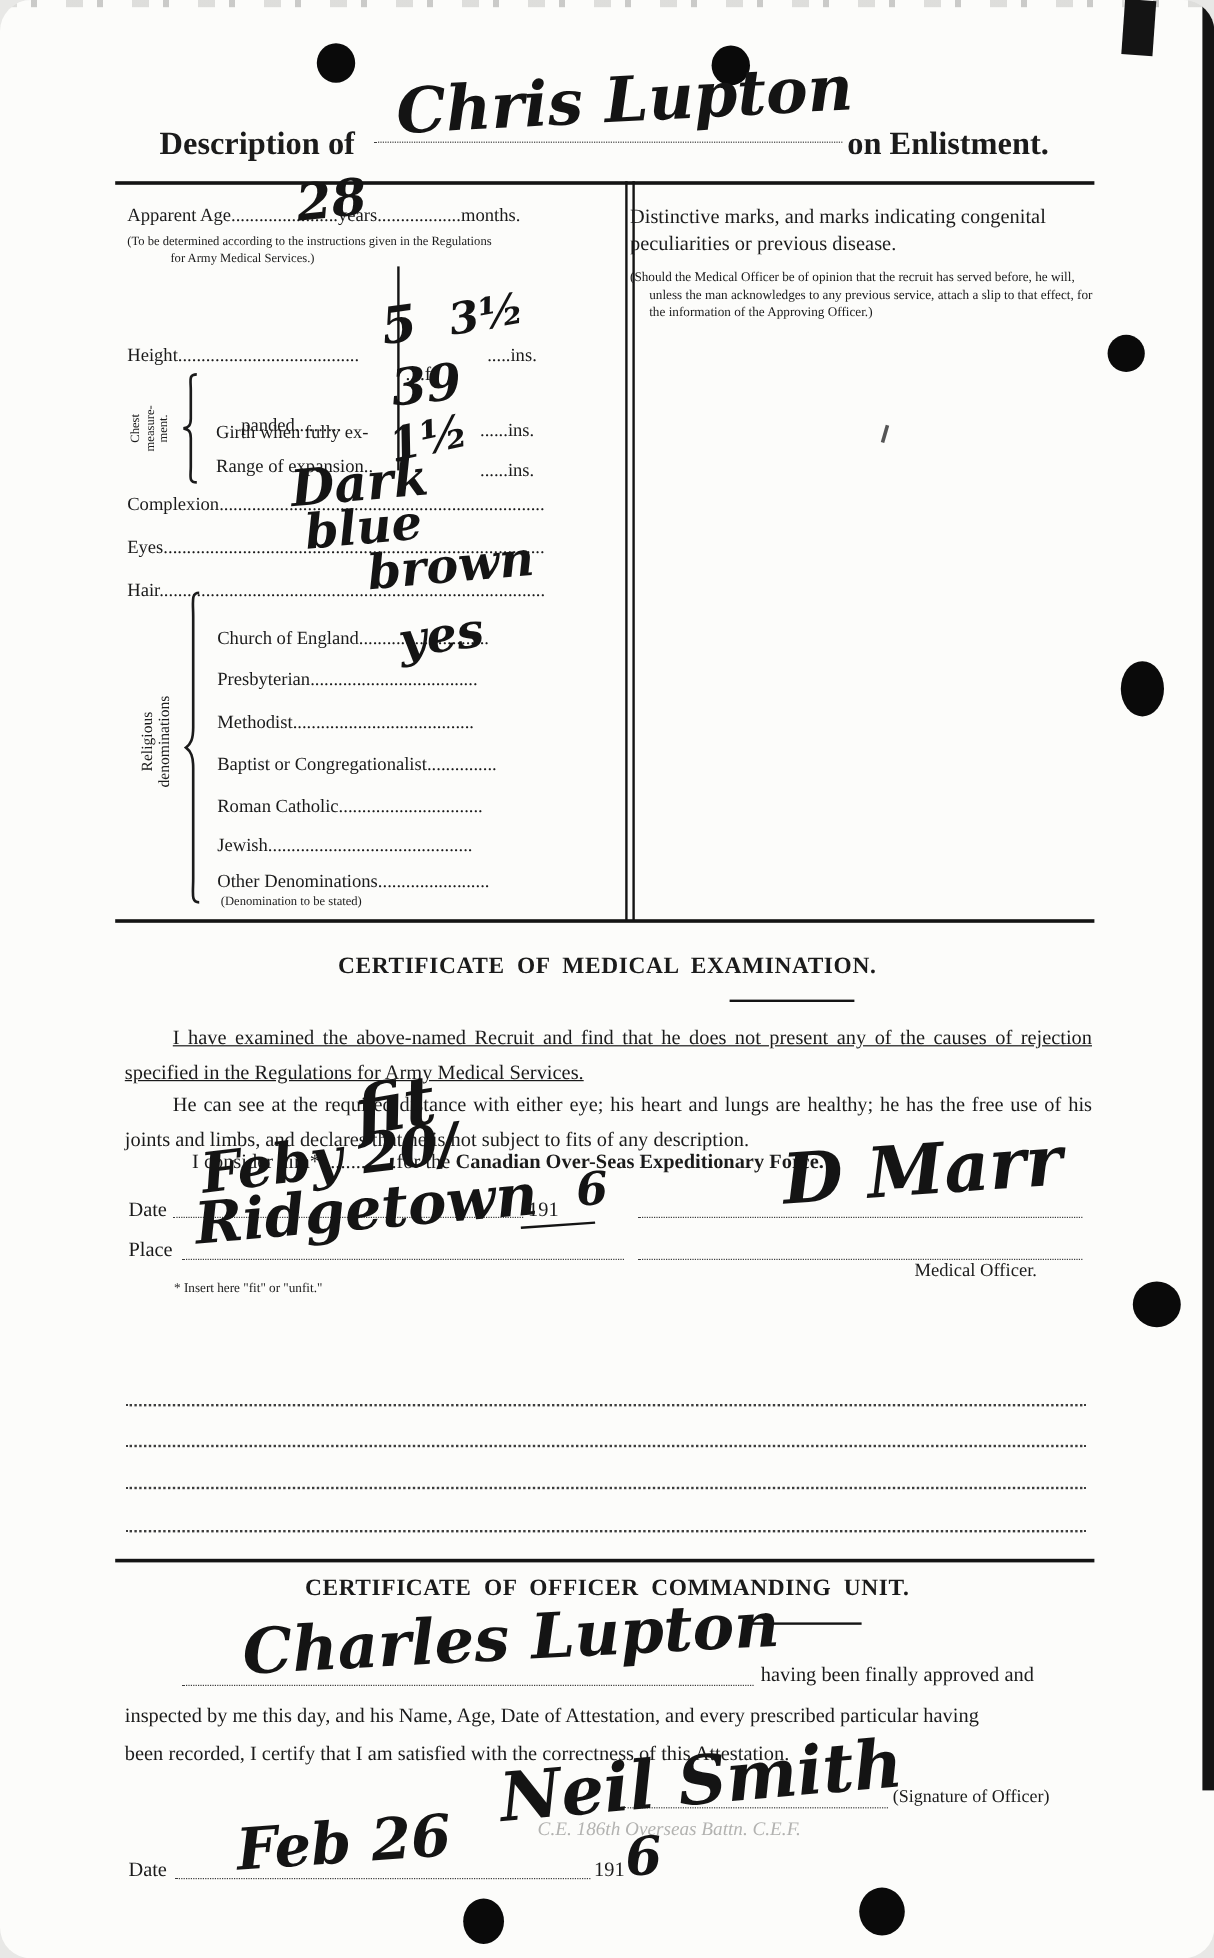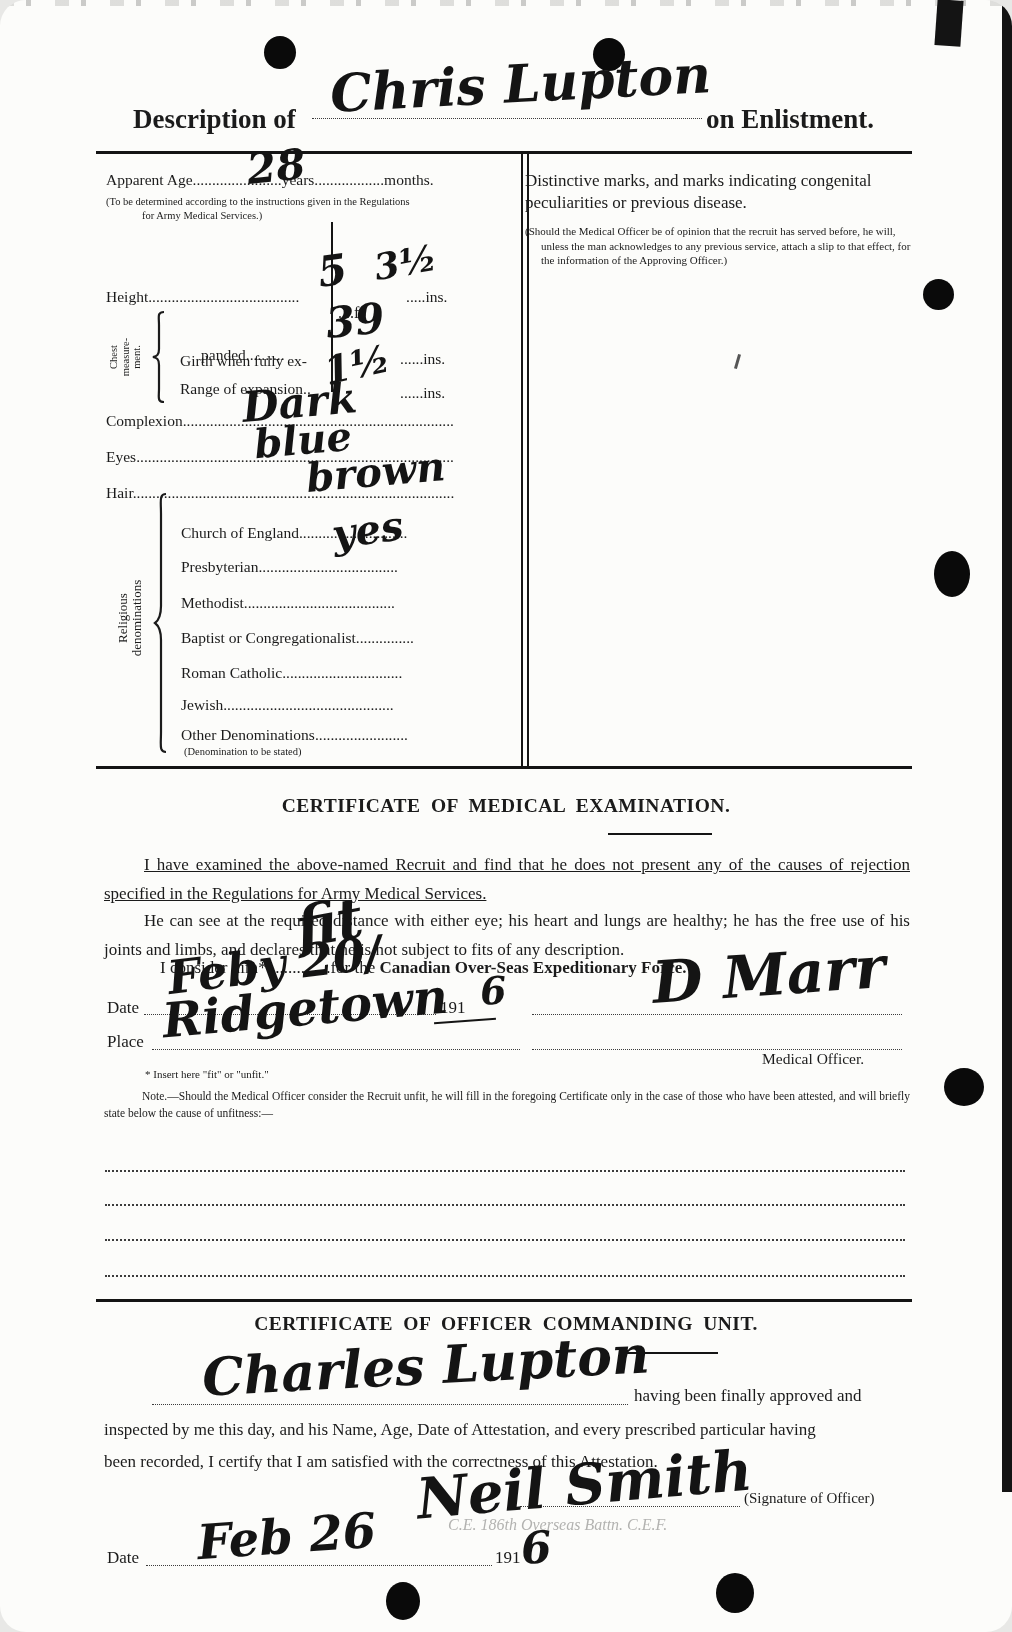--- a/index.html
+++ b/index.html
@@ -123,21 +123,20 @@
   <div class="dots" style="left:532px;top:1014px;width:370px;border-bottom-width:1.5px;"></div>
   <div class="dots" style="left:532px;top:1049px;width:370px;border-bottom-width:1.5px;"></div>
   <div class="hw" style="left:652px;top:946px;font-size:58px;transform:rotate(-4deg);">D Marr</div>
 
   <div class="t" style="left:107px;top:1032px;font-size:17px;">Place</div>
   <div class="dots" style="left:152px;top:1049px;width:368px;border-bottom-width:1.5px;"></div>
   <div class="hw" style="left:162px;top:984px;font-size:48px;transform:rotate(-5deg);">Ridgetown</div>
   <div class="t" style="left:762px;top:1050px;font-size:15.5px;">Medical Officer.</div>
 
   <div class="t" style="left:145px;top:1068px;font-size:11px;">* Insert here "fit" or "unfit."</div>
-  <div class="blk" style="left:104px;top:1088px;width:806px;font-size:11.5px;line-height:16.5px;text-indent:38px;text-align:justify;">Note.—Should the Medical Officer consider the Recruit unfit, he will fill in the foregoing Certificate only in the case of those who have been attested, and will briefly state below the cause of unfitness:—</div>
 
   <div class="dots" style="left:105px;top:1170px;width:800px;"></div>
   <div class="dots" style="left:105px;top:1204px;width:800px;"></div>
   <div class="dots" style="left:105px;top:1239px;width:800px;"></div>
   <div class="dots" style="left:105px;top:1275px;width:800px;"></div>
 
   <div class="rule" style="left:96px;top:1299px;width:816px;height:3px;"></div>
 
   <div class="blk b" style="left:100px;top:1313px;width:812px;font-size:19.5px;text-align:center;letter-spacing:.5px;word-spacing:5px;">CERTIFICATE OF OFFICER COMMANDING UNIT.</div>
   <div class="rule" style="left:622px;top:1352px;width:96px;height:2px;"></div>

